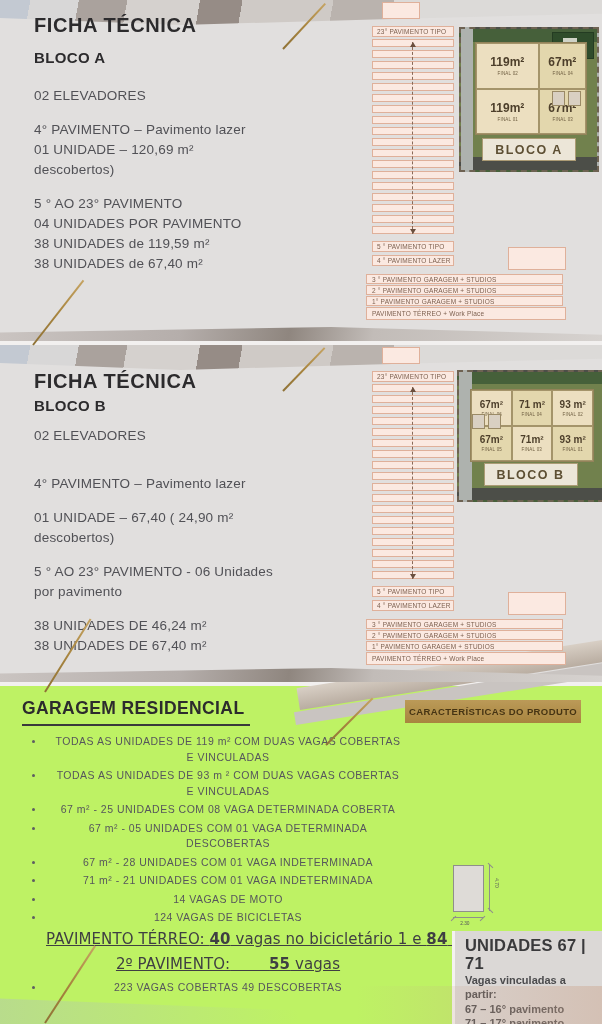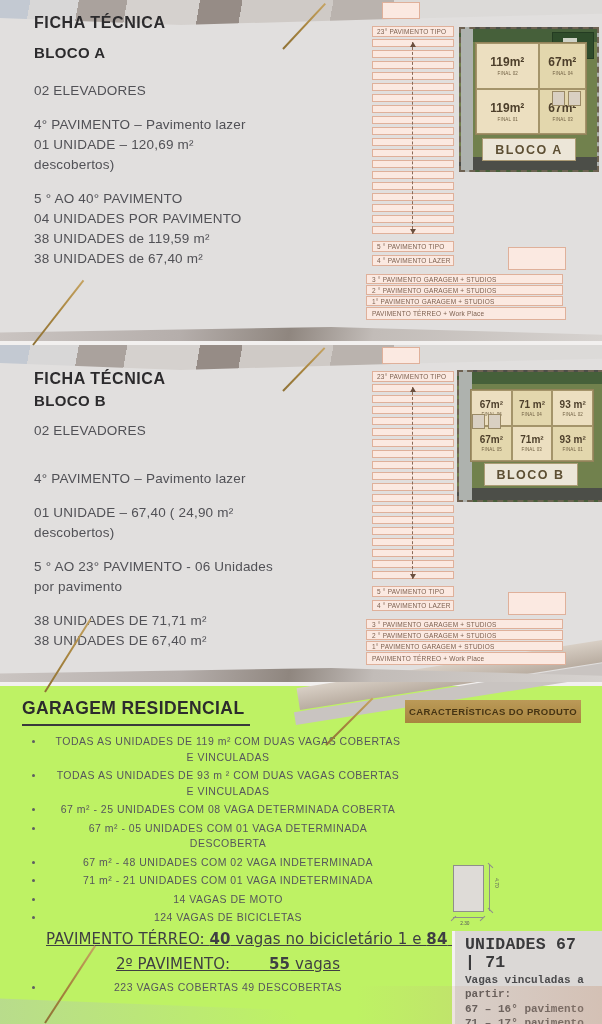--- a/index.html
+++ b/index.html
@@ -34,21 +34,21 @@
   #g1{left:283px;top:48px;width:62px;transform:rotate(-47deg);}
   #g2{left:33px;top:344px;width:82px;transform:rotate(-52deg);}
   #g3{left:283px;top:390px;width:60px;transform:rotate(-46deg);}
   #g4{left:45px;top:691px;width:86px;transform:rotate(-58deg);}
   #g5{left:326px;top:744px;width:66px;transform:rotate(-45deg);}
   #g6{left:45px;top:1022px;width:92px;transform:rotate(-57deg);}
 
   
   .txt{position:absolute;left:34px;width:340px;z-index:2;}
   #slide-a .txt{top:14px;} #slide-b .txt{top:25px;}
-  .title{margin:0;font-size:16px;font-weight:bold;color:var(--text-dark,#2c2b2d);letter-spacing:.6px;}
+  .title{margin:0;font-size:20px;font-weight:bold;color:var(--text-dark,#2c2b2d);letter-spacing:.6px;}
   .subtitle{margin:12px 0 0;font-size:15px;font-weight:bold;color:var(--text-dark,#2c2b2d);letter-spacing:.4px;}
   #slide-b .subtitle{margin-top:4px;}
   .lines{margin-top:20px;} #slide-b .lines{margin-top:12px;}
   .line{font-size:13.5px;line-height:20px;color:var(--text-body,#515156);letter-spacing:.2px;white-space:nowrap;}
   .line-gap{height:14px;}
 
   
   .stack{position:absolute;left:0;top:0;width:100%;height:100%;z-index:2;}
   .roof{position:absolute;left:382px;top:2px;width:36px;height:15px;
         background:var(--row-fill,#fbe9e1);border:1px solid var(--row-border,#dfb09a);}
@@ -130,21 +130,21 @@
         color:#55555a;z-index:2;}
   .dim-h{position:absolute;left:453px;top:231px;width:30px;height:0;border-top:1px solid #8f8f8b;z-index:2;}
   .dim-h::before,.dim-h::after{content:"";position:absolute;top:-3px;width:1px;height:7px;
         background:#8f8f8b;transform:rotate(45deg);}
   .dim-h::before{left:0;} .dim-h::after{right:0;}
   .dim-h-label{position:absolute;left:459px;top:234px;font-size:6px;transform:scale(.8);
         color:#55555a;z-index:2;}
 
   
   .units-box{position:absolute;left:452px;top:245px;width:150px;height:93px;z-index:3;
-        background:#dbd8d6;border-left:3px solid #f4f2f0;box-sizing:border-box;padding:5px 6px 0 10px;font-family:Liberation Mono, monospace;}
+        background:#dbd8d6;border-left:3px solid #f4f2f0;box-sizing:border-box;padding:5px 6px 0 10px;}
   .ub-title{font-size:16.5px;font-weight:bold;color:#3a3a3c;line-height:1.12;letter-spacing:.2px;}
   .ub-line{font-size:11px;font-weight:bold;color:#4b4b4d;line-height:1.32;}
 
   
   .c-pink{position:absolute;right:0;bottom:0;width:245px;height:38px;z-index:4;pointer-events:none;
         background:linear-gradient(90deg,rgba(203,164,140,0),rgba(203,164,140,.45));}
   .c-blue{position:absolute;left:0;bottom:0;width:300px;height:30px;z-index:1;pointer-events:none;
         background:linear-gradient(90deg,rgba(176,187,199,.4),rgba(176,187,199,0));
         clip-path:polygon(0 100%,100% 100%,100% 55%,0 15%);}
 </style>
@@ -160,21 +160,21 @@
     <div class="txt">
       <h1 class="title">FICHA TÉCNICA</h1>
       <h2 class="subtitle">BLOCO A</h2>
       <div class="lines">
           <div class="line">02 ELEVADORES</div>
           <div class="line-gap"></div>
           <div class="line">4° PAVIMENTO – Pavimento lazer</div>
           <div class="line">01 UNIDADE – 120,69 m²</div>
           <div class="line">descobertos)</div>
           <div class="line-gap"></div>
-          <div class="line">5 ° AO 40° PAVIMENTO</div>
+          <div class="line">5 ° AO 23° PAVIMENTO</div>
           <div class="line">04 UNIDADES POR PAVIMENTO</div>
           <div class="line">38 UNIDADES de 119,59 m²</div>
           <div class="line">38 UNIDADES de 67,40 m²</div>
         </div>
     </div>
 
     <div class="stack">
       <div class="roof"></div>
       <div class="srow row-top">23° PAVIMENTO TIPO</div>
       <div class="plain-rows">
@@ -249,21 +249,21 @@
           <div class="line-gap"></div>
           <div class="line-gap"></div>
           <div class="line">4° PAVIMENTO – Pavimento lazer</div>
           <div class="line-gap"></div>
           <div class="line">01 UNIDADE – 67,40 ( 24,90 m²</div>
           <div class="line">descobertos)</div>
           <div class="line-gap"></div>
           <div class="line">5 ° AO 23° PAVIMENTO - 06 Unidades</div>
           <div class="line">por pavimento</div>
           <div class="line-gap"></div>
-          <div class="line">38 UNIDADES DE 71,71 m²</div>
+          <div class="line">38 UNIDADES DE 46,24 m²</div>
           <div class="line">38 UNIDADES DE 67,40 m²</div>
         </div>
     </div>
 
     <div class="stack">
       <div class="roof"></div>
       <div class="srow row-top">23° PAVIMENTO TIPO</div>
       <div class="plain-rows">
           <div class="plain-row"></div>
           <div class="plain-row"></div>
@@ -346,24 +346,24 @@
         </div>
         <div class="bullet">
           <div class="b-line">TODAS AS UNIDADES DE 93 m ²  COM DUAS VAGAS COBERTAS</div>
           <div class="b-line">E VINCULADAS</div>
         </div>
         <div class="bullet">
           <div class="b-line">67 m² - 25 UNIDADES COM 08 VAGA DETERMINADA COBERTA</div>
         </div>
         <div class="bullet">
           <div class="b-line">67 m² - 05 UNIDADES COM 01 VAGA DETERMINADA</div>
-          <div class="b-line">DESCOBERTA</div>
-        </div>
-        <div class="bullet">
-          <div class="b-line">67 m² - 48  UNIDADES COM 02 VAGA INDETERMINADA</div>
+          <div class="b-line">DESCOBERTAS</div>
+        </div>
+        <div class="bullet">
+          <div class="b-line">67 m² - 28  UNIDADES COM 01 VAGA INDETERMINADA</div>
         </div>
         <div class="bullet">
           <div class="b-line">71 m² - 21 UNIDADES COM 01 VAGA INDETERMINADA</div>
         </div>
         <div class="bullet">
           <div class="b-line">14 VAGAS DE MOTO</div>
         </div>
         <div class="bullet">
           <div class="b-line">124 VAGAS DE BICICLETAS</div>
         </div>

